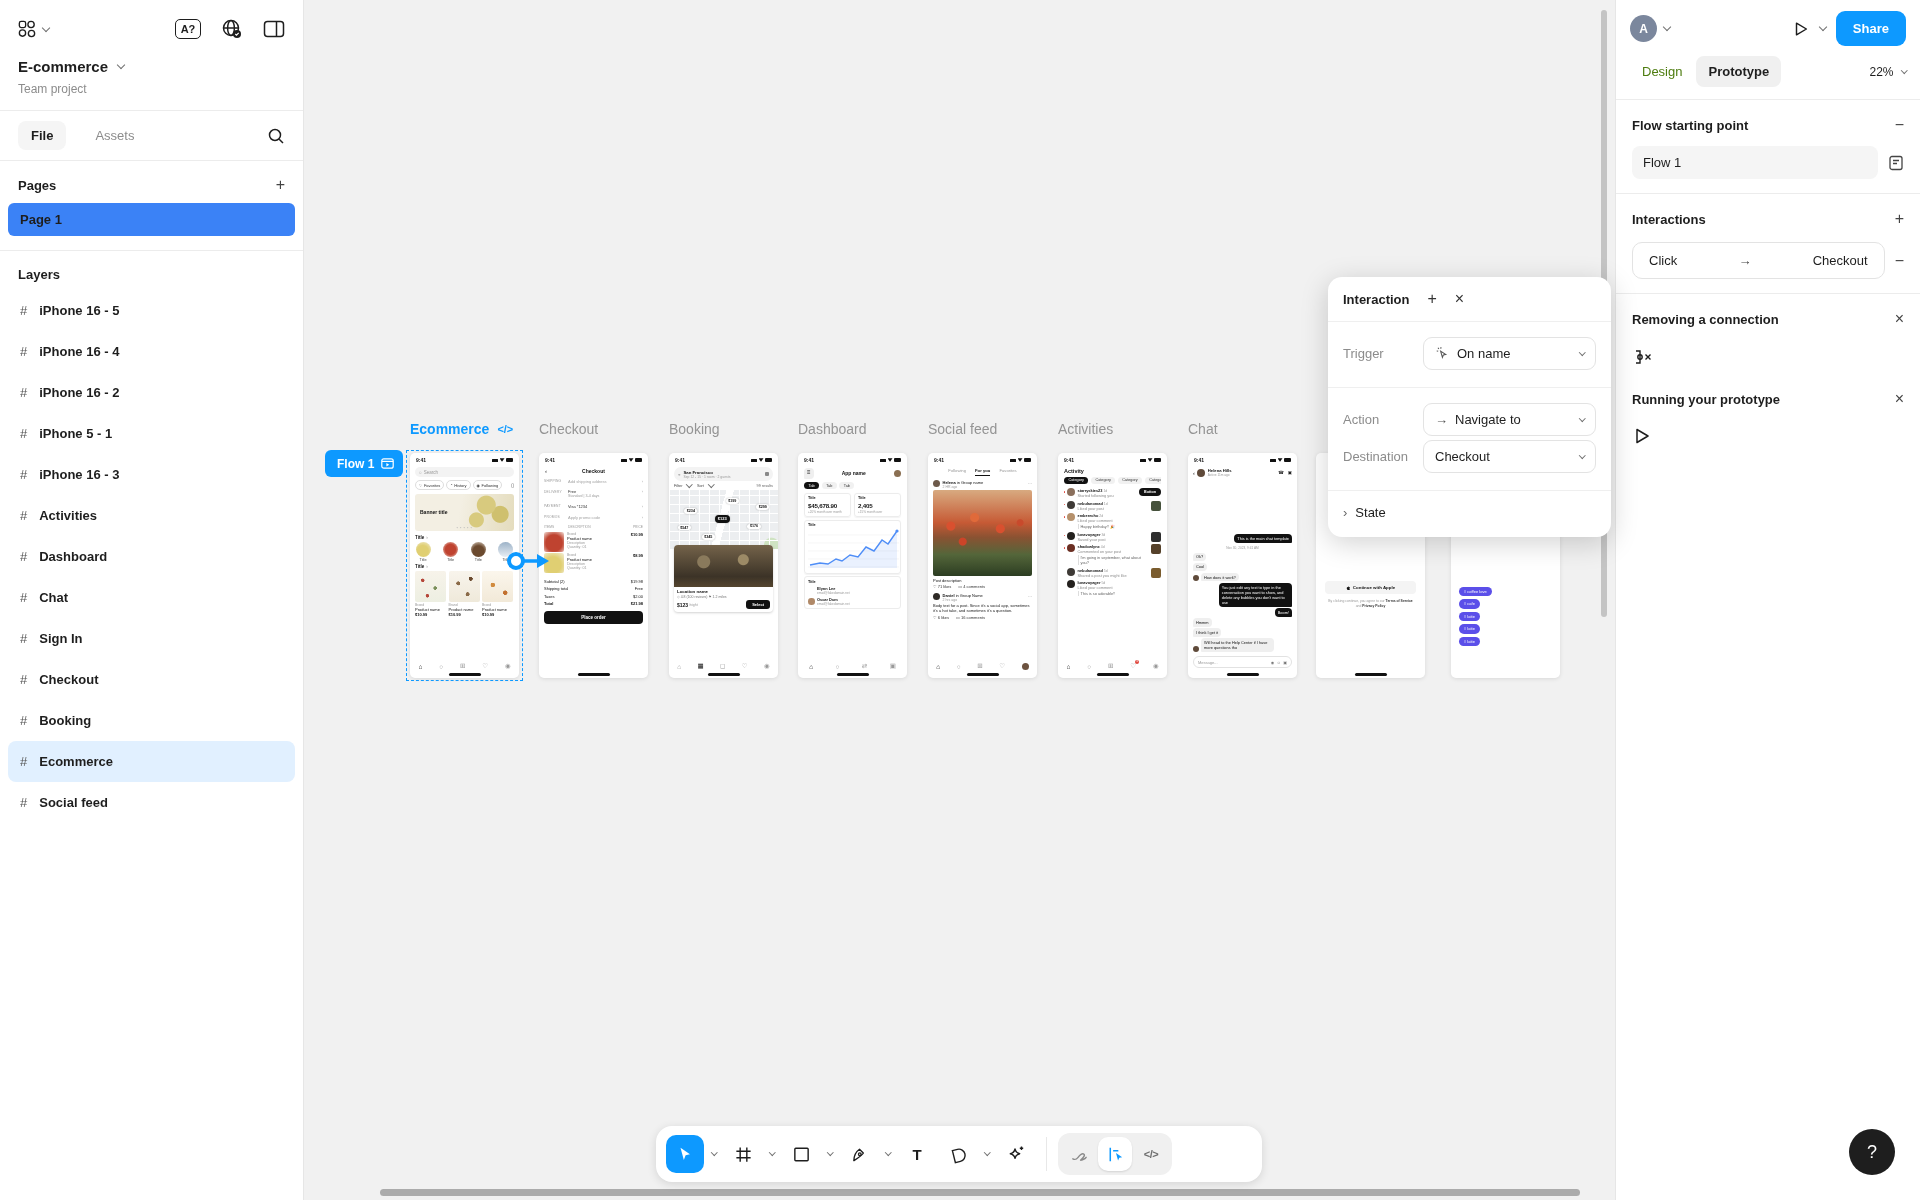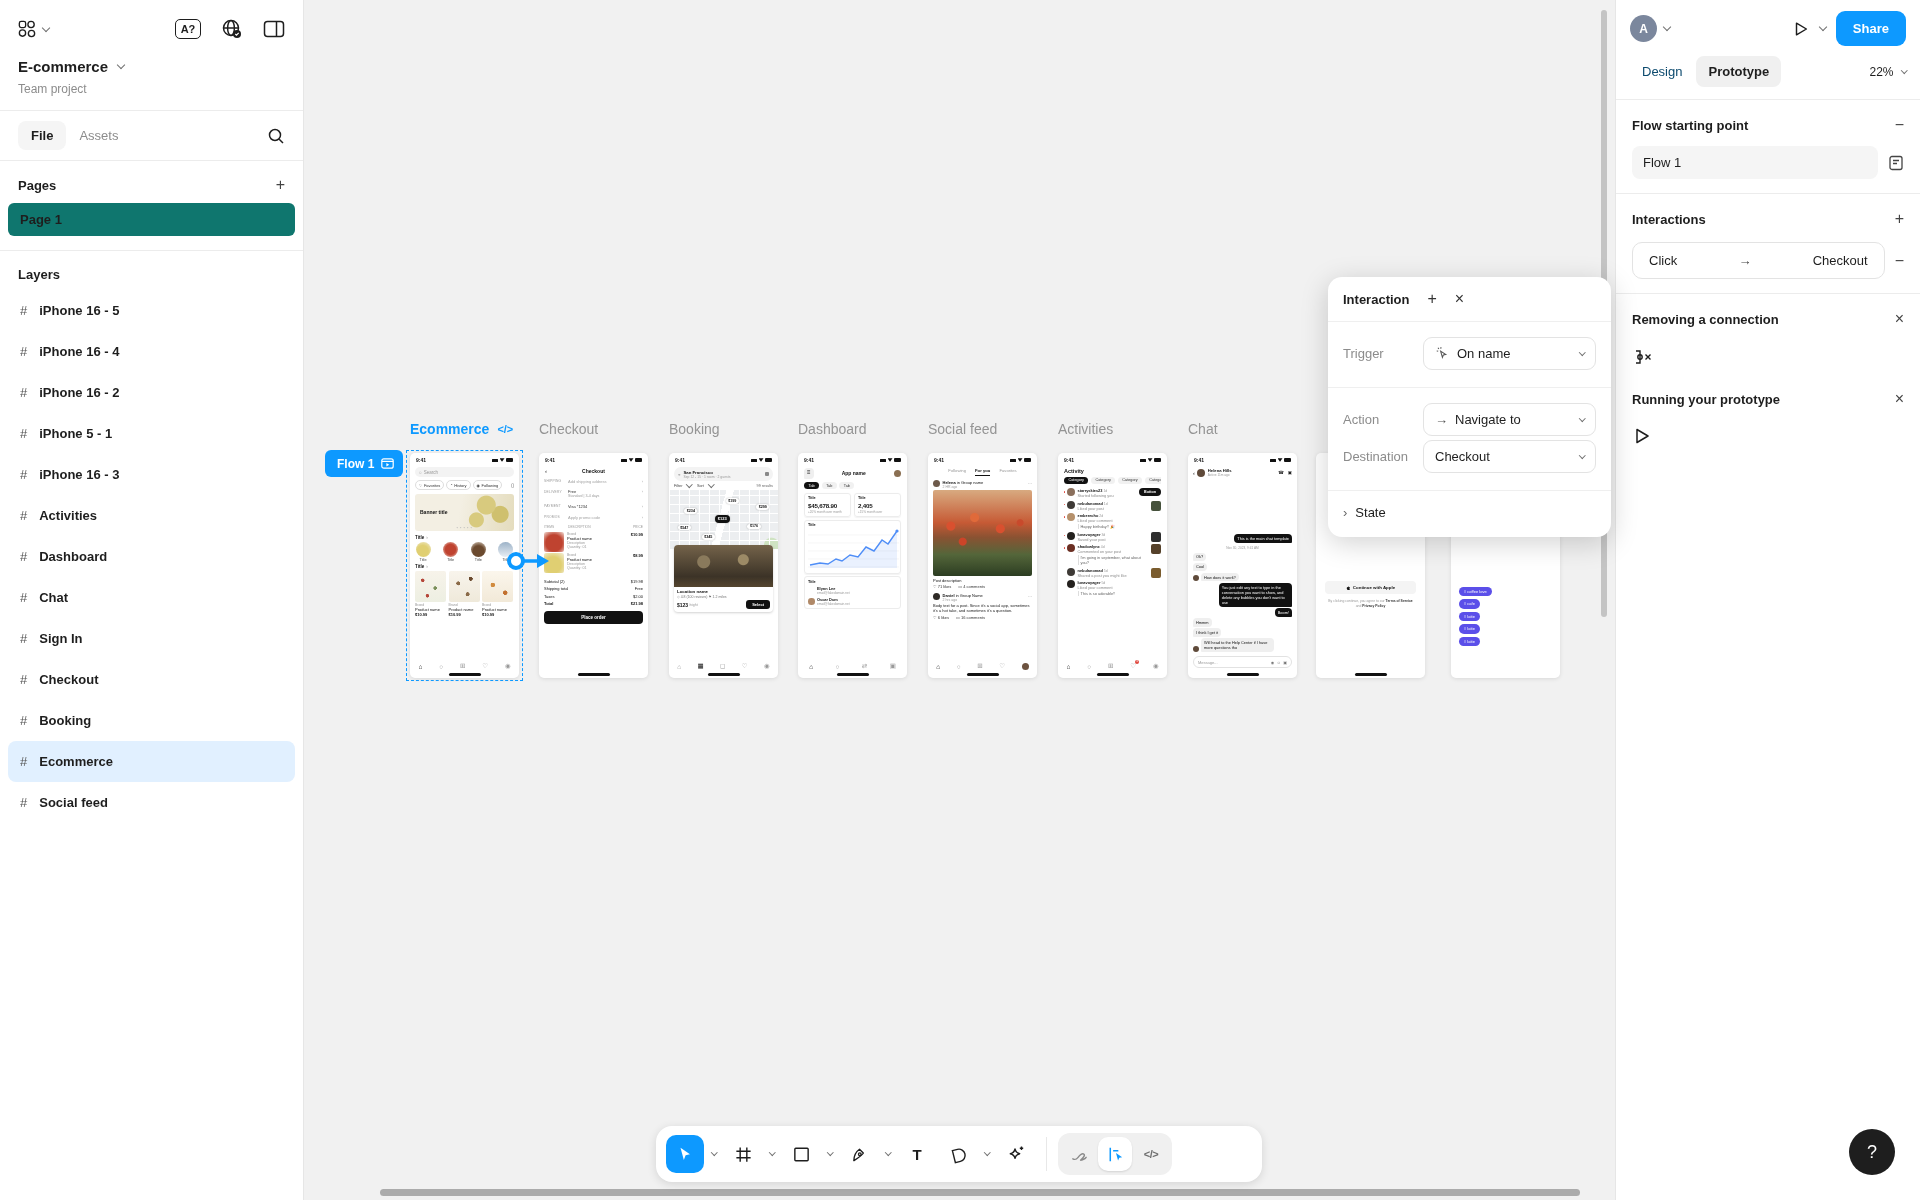--- a/index.html
+++ b/index.html
@@ -14,39 +14,39 @@
 
   
   .sidebar{position:absolute;left:0;top:0;width:304px;height:1200px;background:#fff;border-right:1px solid #e6e6e6;z-index:20}
   .sb-top{padding:16px 18px 14px}
   .logo-row{display:flex;align-items:center;gap:7px;height:26px}
   .sb-icons{display:flex;gap:20px;margin-left:auto;align-items:center}
   .aq-icon{border:1.5px solid #1e1e1e;border-radius:5px;width:26px;height:20px;font-size:11px;font-weight:700;display:flex;align-items:center;justify-content:center}
   .proj-title{font-size:15px;font-weight:700;display:flex;align-items:center;gap:10px;margin-top:16px}
   .proj-sub{font-size:12px;color:#8c8c8c;margin-top:7px}
   .sb-div{height:1px;background:#ececec}
-  .file-tabs{display:flex;align-items:center;padding:10px 18px;gap:0}
+  .file-tabs{display:flex;align-items:center;padding:10px 18px;gap:16px}
   .ftab{font-size:13px;padding:7px 13px;border-radius:8px;color:#8c8c8c}
   .ftab.on{background:#f5f5f5;color:#1e1e1e;font-weight:700}
   .file-tabs .srch{margin-left:auto}
   .pages-head{display:flex;justify-content:space-between;align-items:center;padding:16px 18px 10px;font-size:13px;font-weight:700}
-  .page-row{margin:0 8px 14px;padding:9px 12px;background:#0f766e;border-radius:6px;font-size:13px;font-weight:600}
+  .page-row{margin:0 8px 14px;padding:9px 12px;background:#3b82f6;border-radius:6px;font-size:13px;font-weight:600}
   .layers-head{padding:16px 18px 8px;font-size:13px;font-weight:700}
   .layer-row{display:flex;align-items:center;gap:12px;height:41px;padding:0 12px;font-size:13px;font-weight:600;border-radius:8px;margin:0 8px}
   .layer-row.selected{background:#e1f0ff}
   .layer-row .hash{color:#555;font-weight:400;font-size:13px}
 
   
   .panel{position:absolute;left:1615px;top:0;width:305px;height:1200px;background:#fff;border-left:1px solid #e6e6e6;z-index:20}
   .panel-head{display:flex;align-items:center;padding:11px 14px 6px;gap:7px}
   .avatar{width:27px;height:27px;border-radius:50%;background:#7b879d;color:#fff;font-size:12px;font-weight:600;display:flex;align-items:center;justify-content:center}
   .ph-right{margin-left:auto;display:flex;align-items:center;gap:10px}
   .share-btn{background:#0d99ff;color:#fff;font-size:13px;font-weight:600;padding:10px 17px;border-radius:9px;border:none}
   .mode-tabs{display:flex;align-items:center;padding:4px 14px 12px;gap:2px;font-size:13px}
-  .mtab{padding:8px 12px;border-radius:8px;color:#0c4a6e}
+  .mtab{padding:8px 12px;border-radius:8px;color:#4d7c0f}
   .mtab.on{background:#f0f0f0;color:#1e1e1e;font-weight:600}
   .zoom-ctl{margin-left:auto;display:flex;align-items:center;gap:8px;font-size:12px;color:#1e1e1e}
   .p-sec{border-top:1px solid #ececec;padding:14px 16px}
   .p-sec-head{display:flex;justify-content:space-between;align-items:center;font-size:13px;font-weight:700;min-height:22px}
   .minus-ic,.plus-ic,.x-ic{color:#444;font-size:16px;font-weight:400;line-height:1}
   .flow-input-row{display:flex;align-items:center;gap:10px;margin-top:10px}
   .flow-input{flex:1;background:#f5f5f5;border-radius:8px;padding:9px 11px;font-size:13px}
   .int-row{display:flex;align-items:center;margin-top:12px;gap:10px}
   .int-pill{flex:1;display:flex;align-items:center;border:1px solid #e3e3e3;border-radius:10px;padding:10px 16px;font-size:13px}
   .int-pill .arr{flex:1;text-align:center;color:#444}

